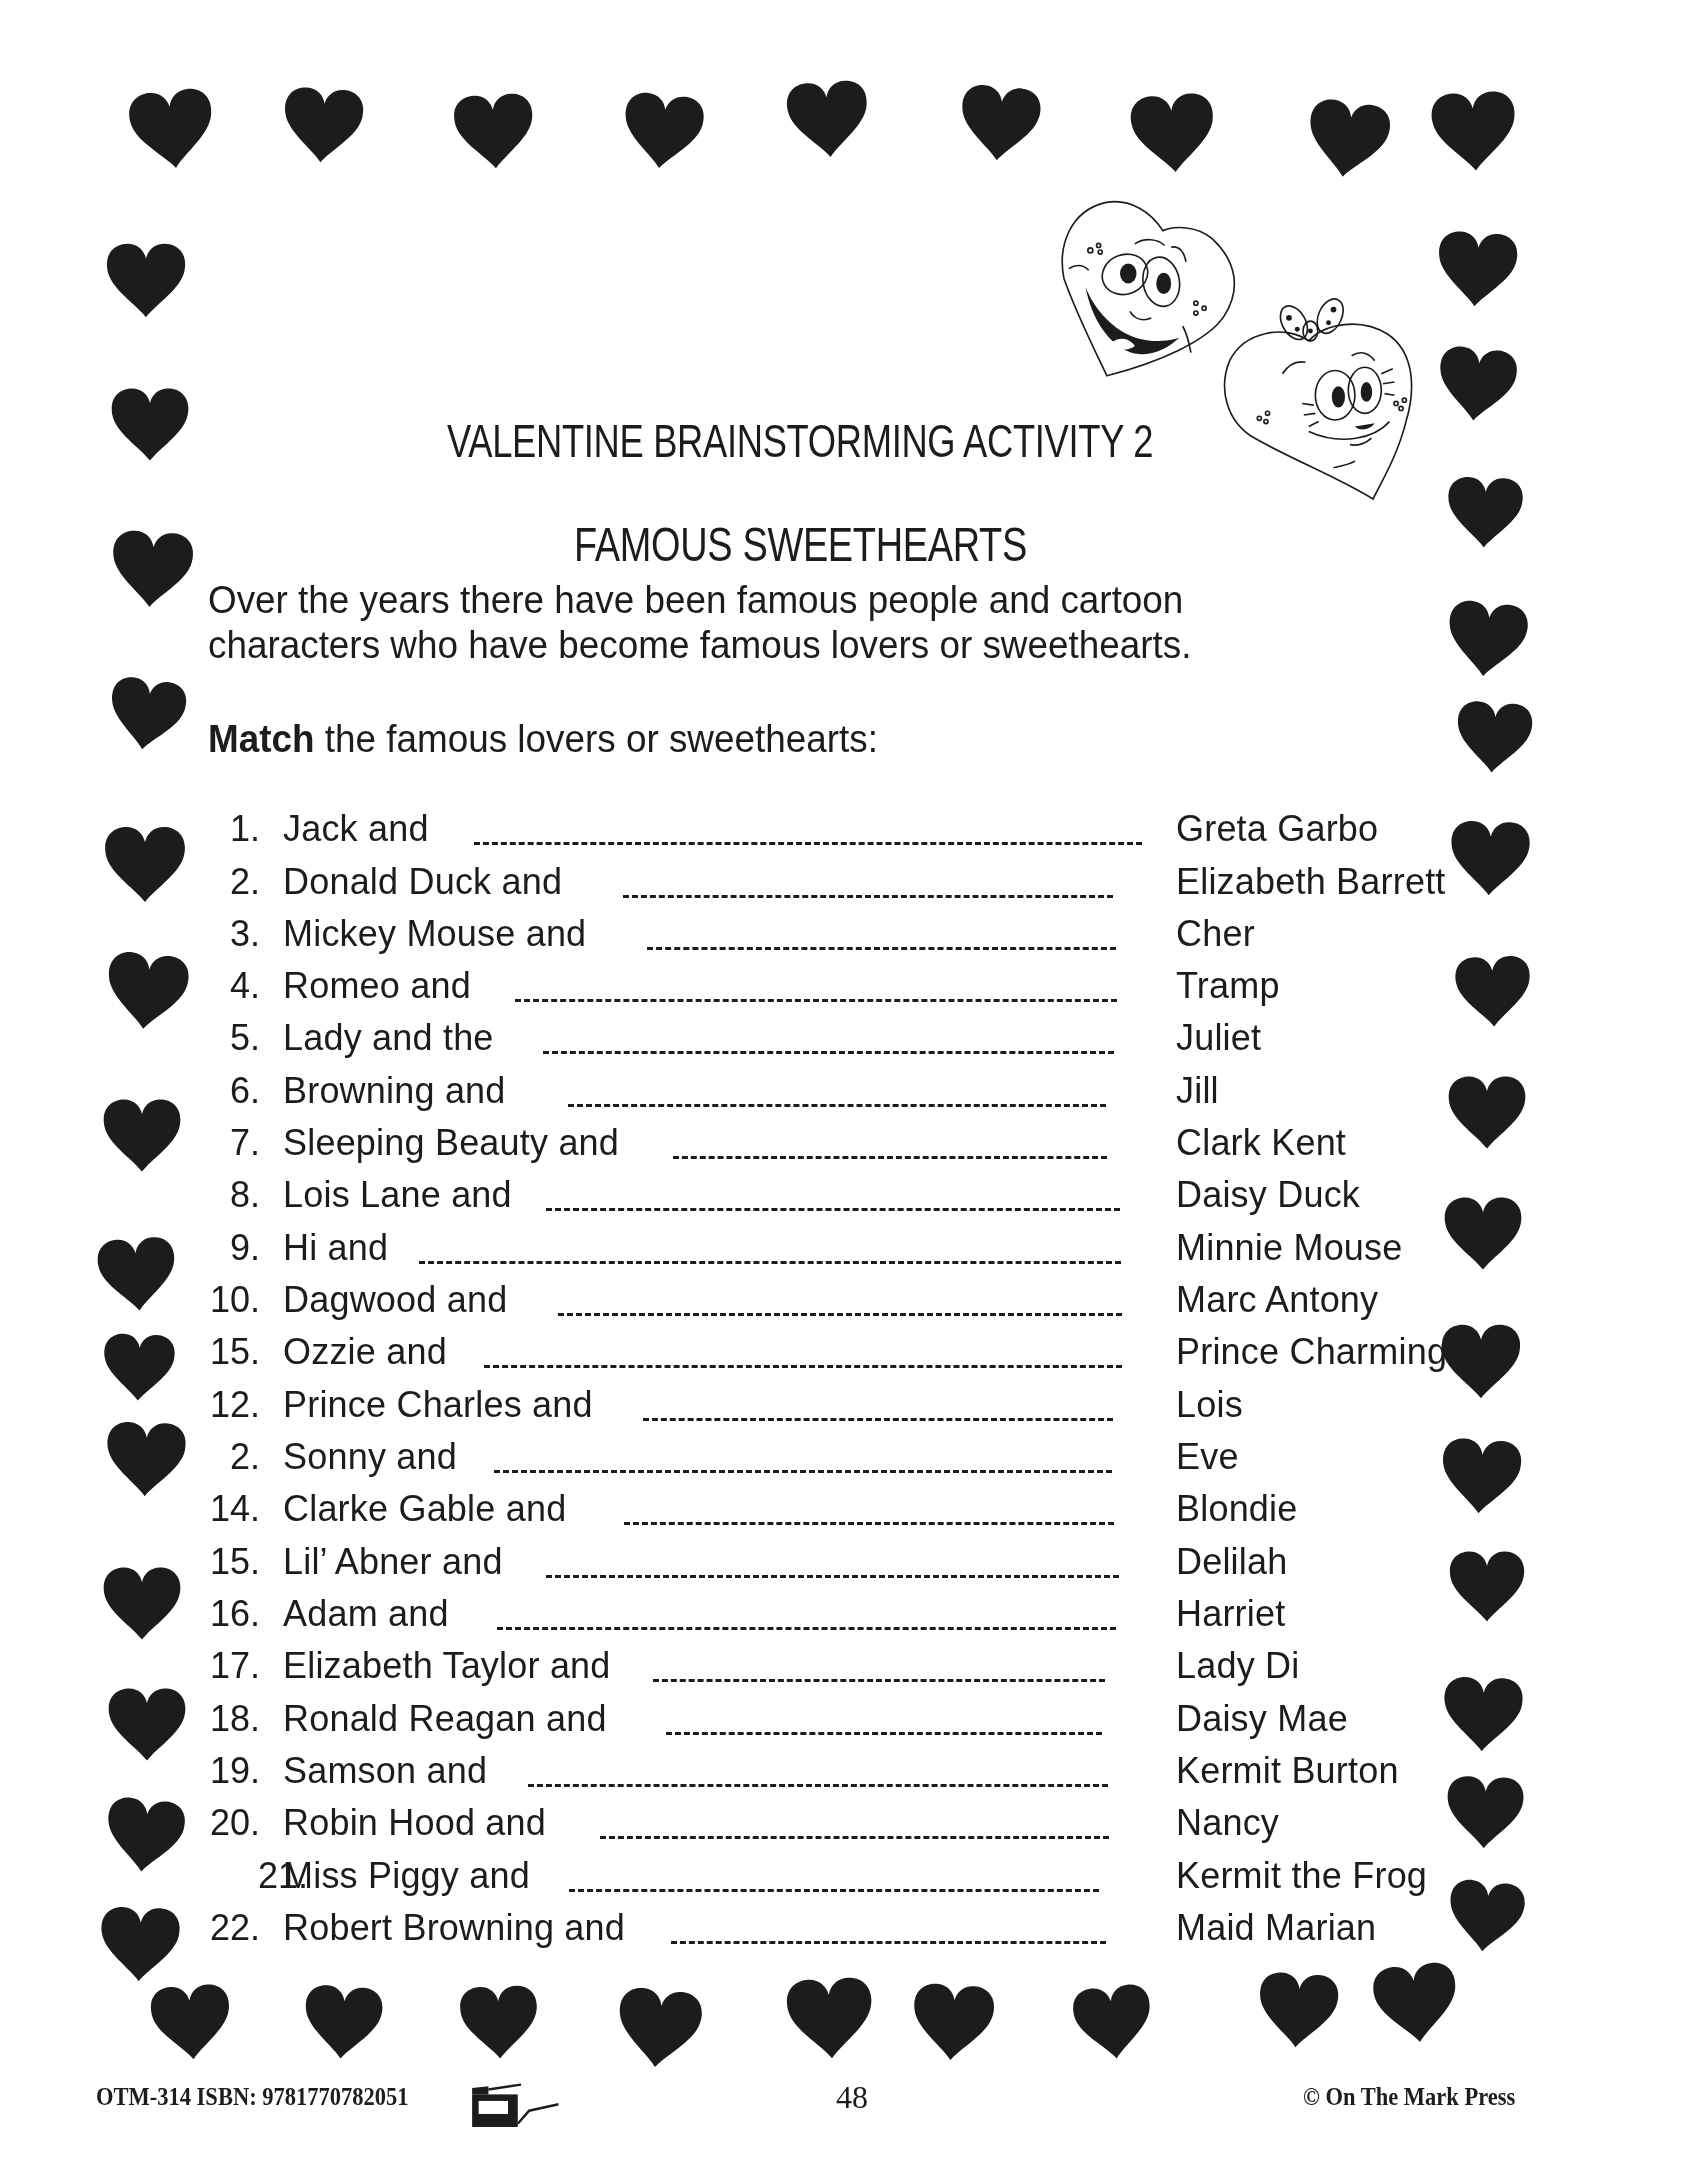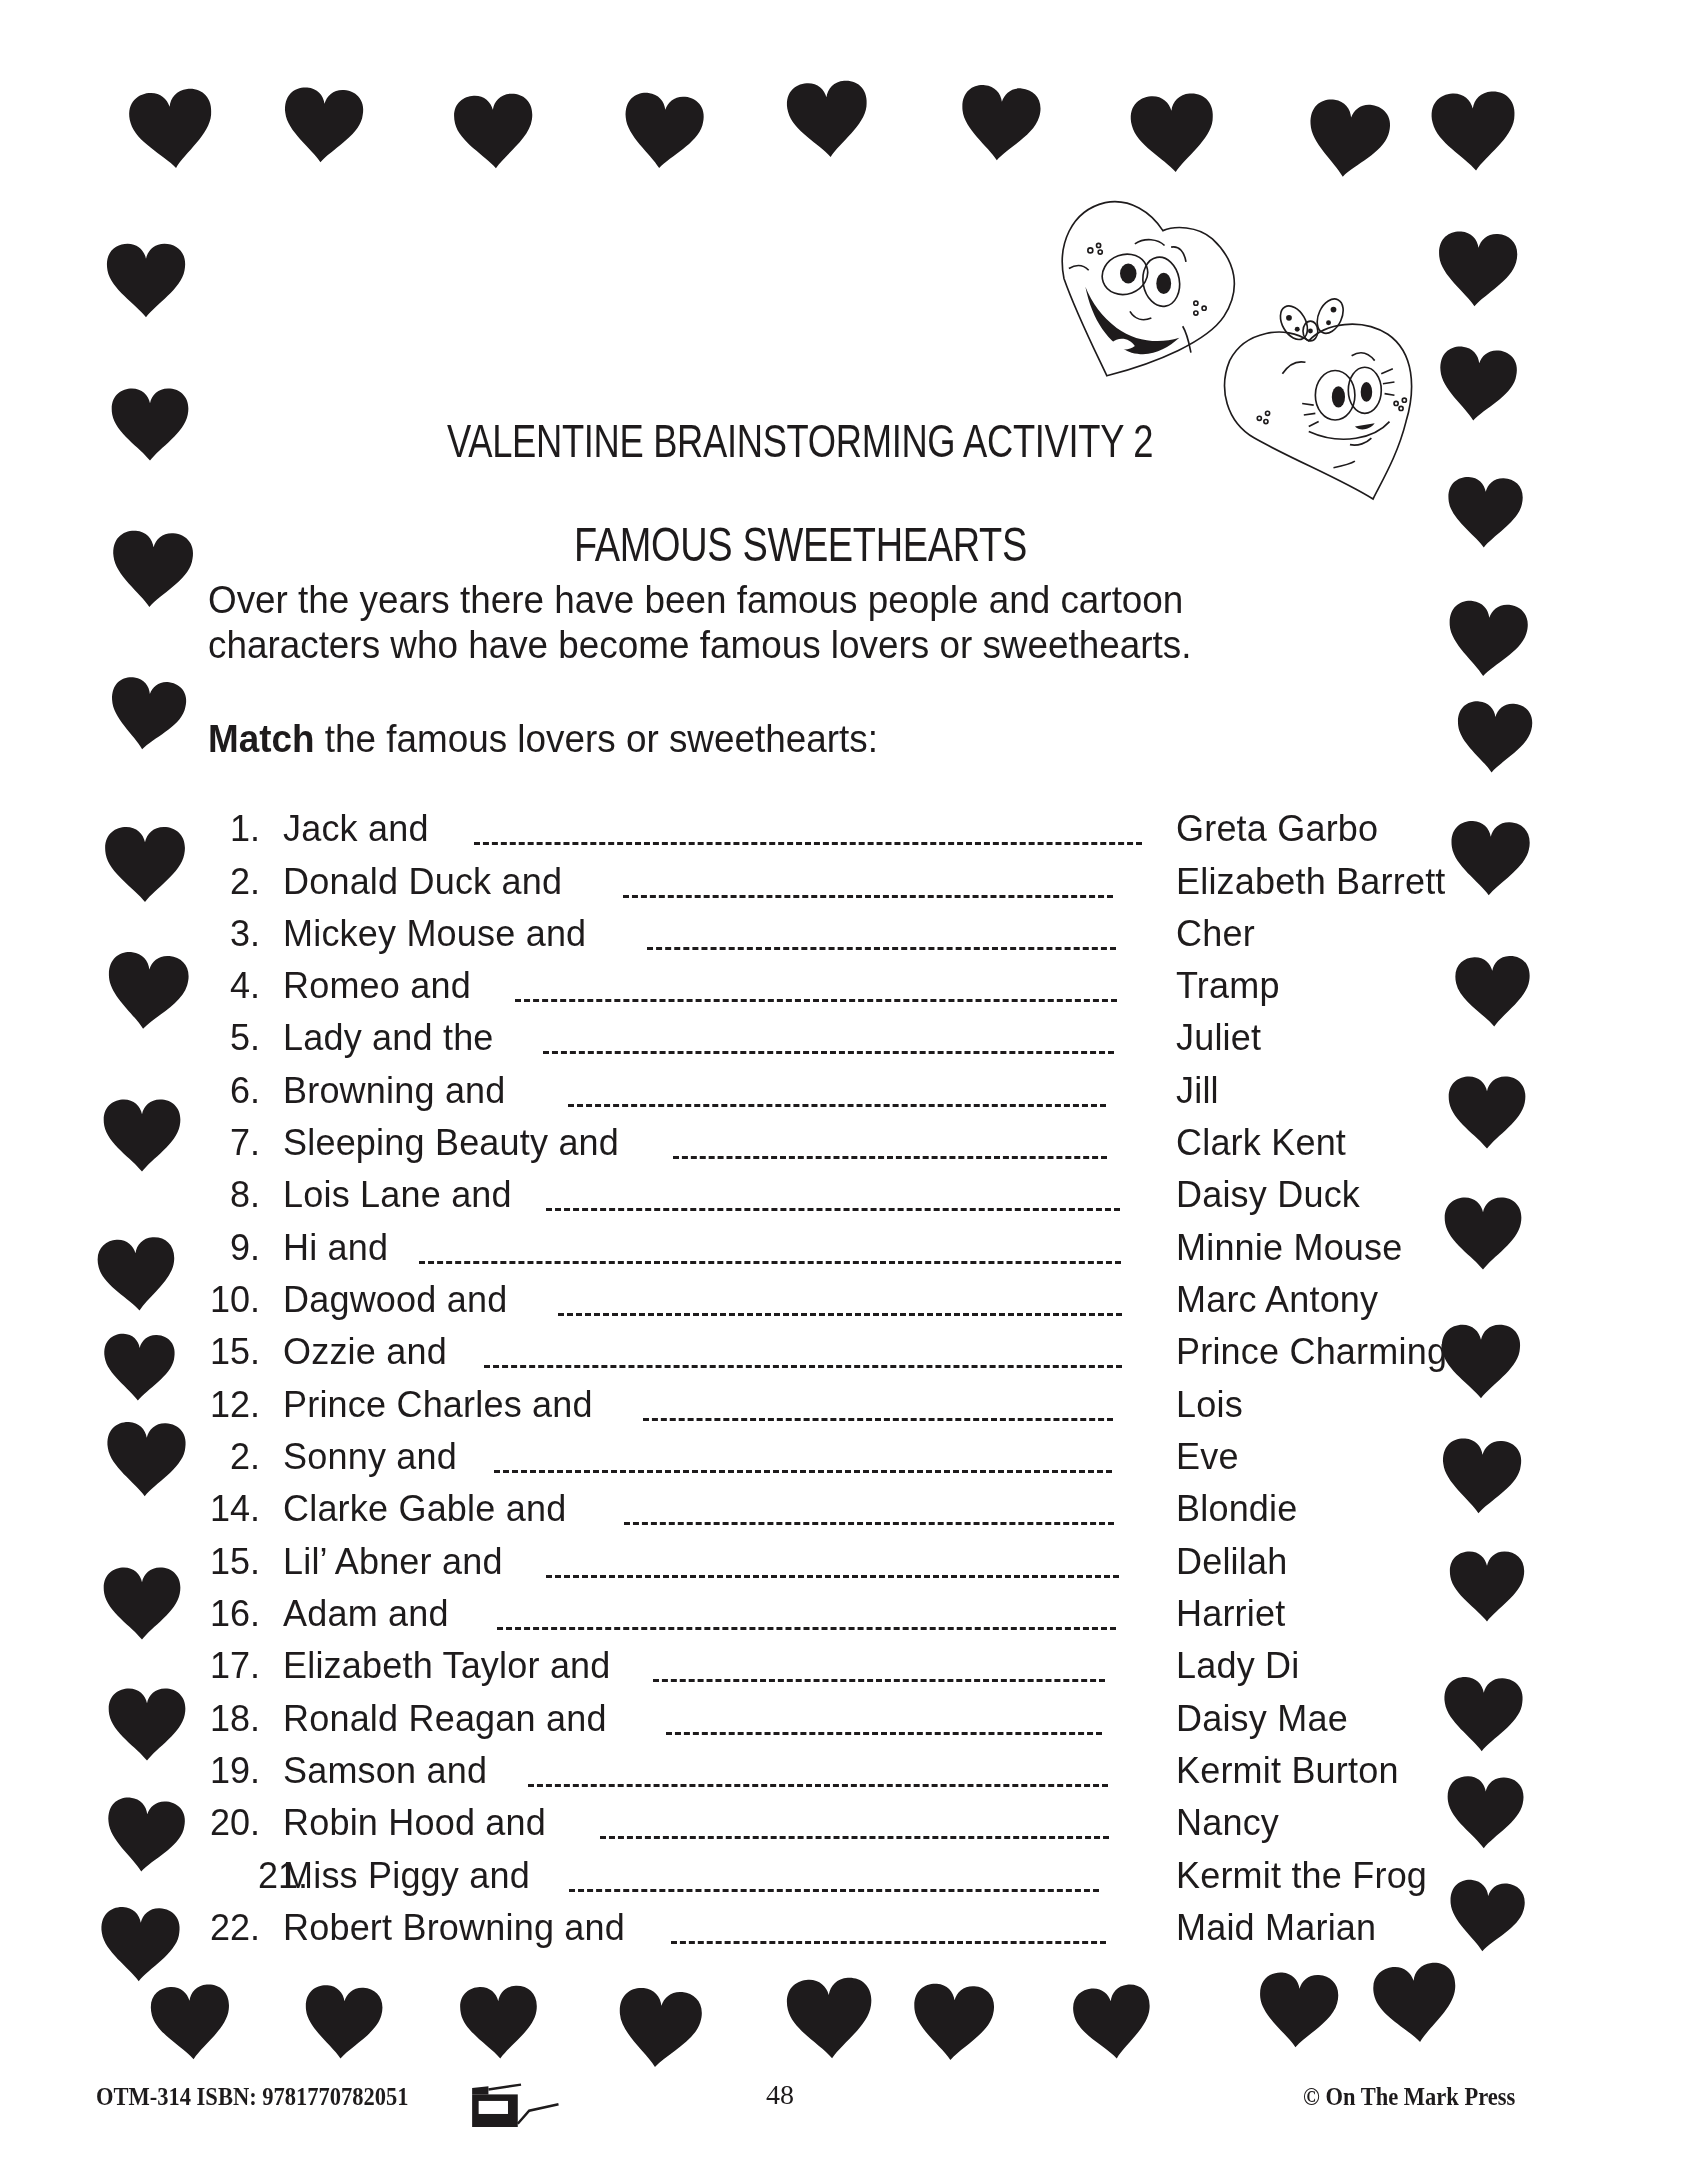--- a/index.html
+++ b/index.html
@@ -16,21 +16,21 @@
   .instruction { top:718px; }
   .instruction b { font-weight:700; }
   .list { position:absolute; left:0; top:0; }
   .row { position:absolute; left:0; height:49px; width:1483px; font-family:"Liberation Sans", sans-serif; font-size:36px; color:#1e1b1c; }
   .row .num { position:absolute; right:calc(1483px - 260px); top:0; text-align:right; white-space:nowrap; }
   .row .left { position:absolute; left:283px; top:0; white-space:nowrap; letter-spacing:0.2px; }
   .row .blank { position:absolute; top:34px; height:0; border-bottom:3.3px dashed #1e1b1c; }
   .row .right { position:absolute; left:1152px; top:0; white-space:nowrap; letter-spacing:0.2px;margin-left:24px; }
   .footer { position:absolute; top:2083px; font-family:"Liberation Serif", serif; font-size:25px; color:#1e1b1c; white-space:nowrap; }
   .footer-code { left:96px; font-weight:700; transform-origin:left top; transform:scaleX(0.9); }
-  .footer-page { left:766px; font-size:28px; top:2079px; }
+  .footer-page { left:836px; font-size:32px; top:2079px; }
   .footer-copy { left:1303px; font-weight:700; transform-origin:left top; transform:scaleX(0.9); }
   .copier { position:absolute; left:470px; top:2083px; width:89px; height:44px; }
   .cartoon { position:absolute; }
 </style>
 </head>
 <body>
 
 <div class="page">
 
   <div id="hearts">

